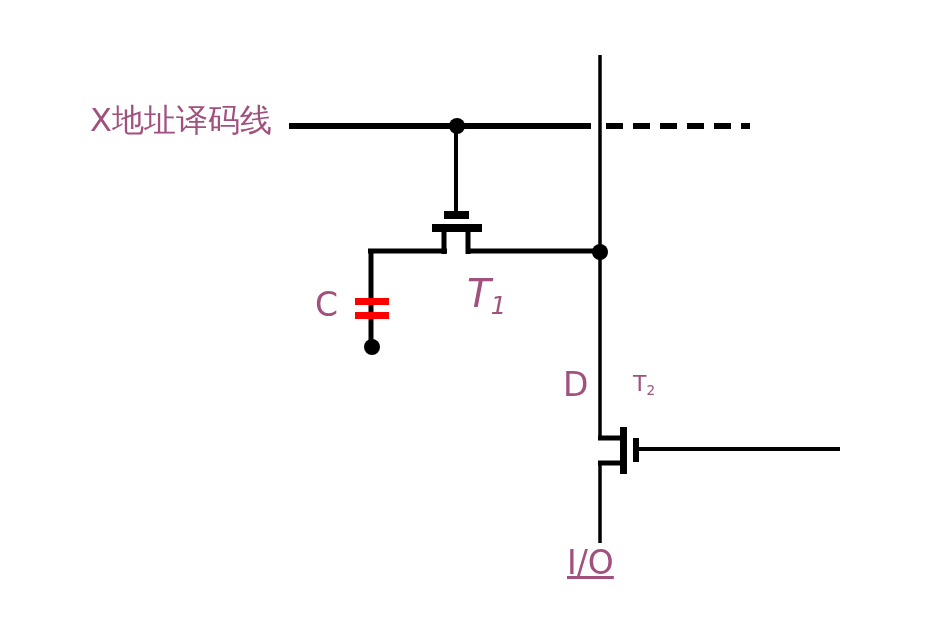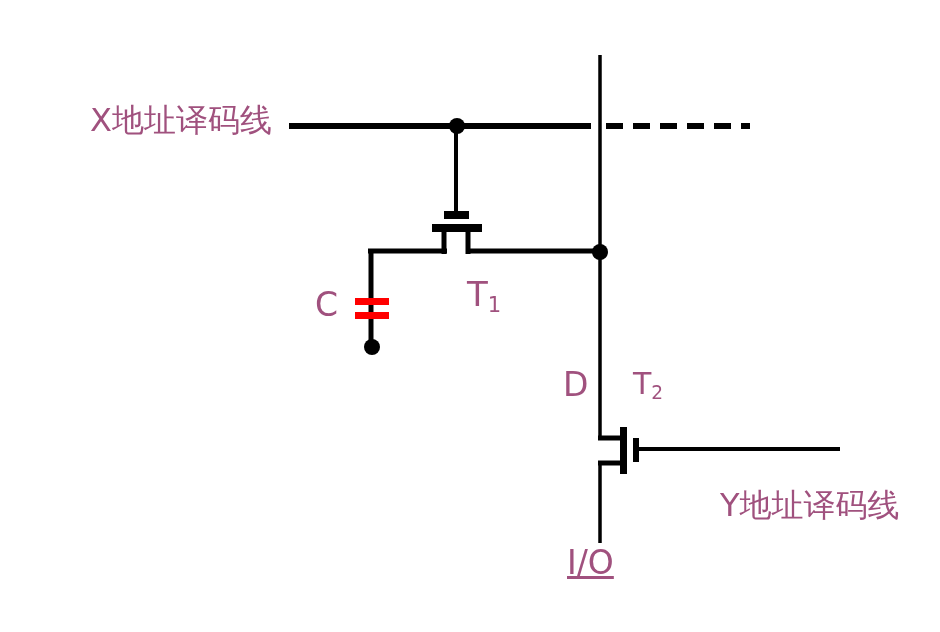--- a/index.html
+++ b/index.html
@@ -34,24 +34,24 @@
     white-space: nowrap;
     user-select: none;
   }
   .label sub {
     font-size: 0.62em;
     vertical-align: -0.28em;
     line-height: 0;
   }
   .lbl-xline { left: 90px;  top: 103px; }
   .lbl-c     { left: 315px; top: 288px; font-size: 33px; }
-  .lbl-t1    { left: 467px; top: 277px; font-size: 34px; }
+  .lbl-t1    { left: 467px; top: 277px; font-size: 39px; font-style: italic; }
   .lbl-vss   { left: 322px; top: 368px; font-size: 33px; }
   .lbl-d     { left: 563px; top: 368px; font-size: 33px; }
-  .lbl-t2    { left: 633px; top: 367px; font-size: 30px; }
+  .lbl-t2    { left: 633px; top: 367px; font-size: 22px; }
   .lbl-yline { left: 720px; top: 488px; }
   .lbl-io    { left: 567px; top: 546px; font-size: 33px; text-decoration: underline; }
 </style>
 </head>
 <body>
 
 <div class="stage">
 
   <svg width="940" height="632" viewBox="0 0 940 632">
     <g stroke="#000000" fill="none">
@@ -95,17 +95,16 @@
 
   <div class="label lbl-c">C</div>
 
   <div class="label lbl-t1"><span>T</span><sub>1</sub></div>
 
 
   <div class="label lbl-d">D</div>
 
   <div class="label lbl-t2"><span>T</span><sub>2</sub></div>
 
-  <div class="label lbl-yline">Y地址译码线</div>
 
   <div class="label lbl-io">I/O</div>
 
 </div>
 
 </body></html>

